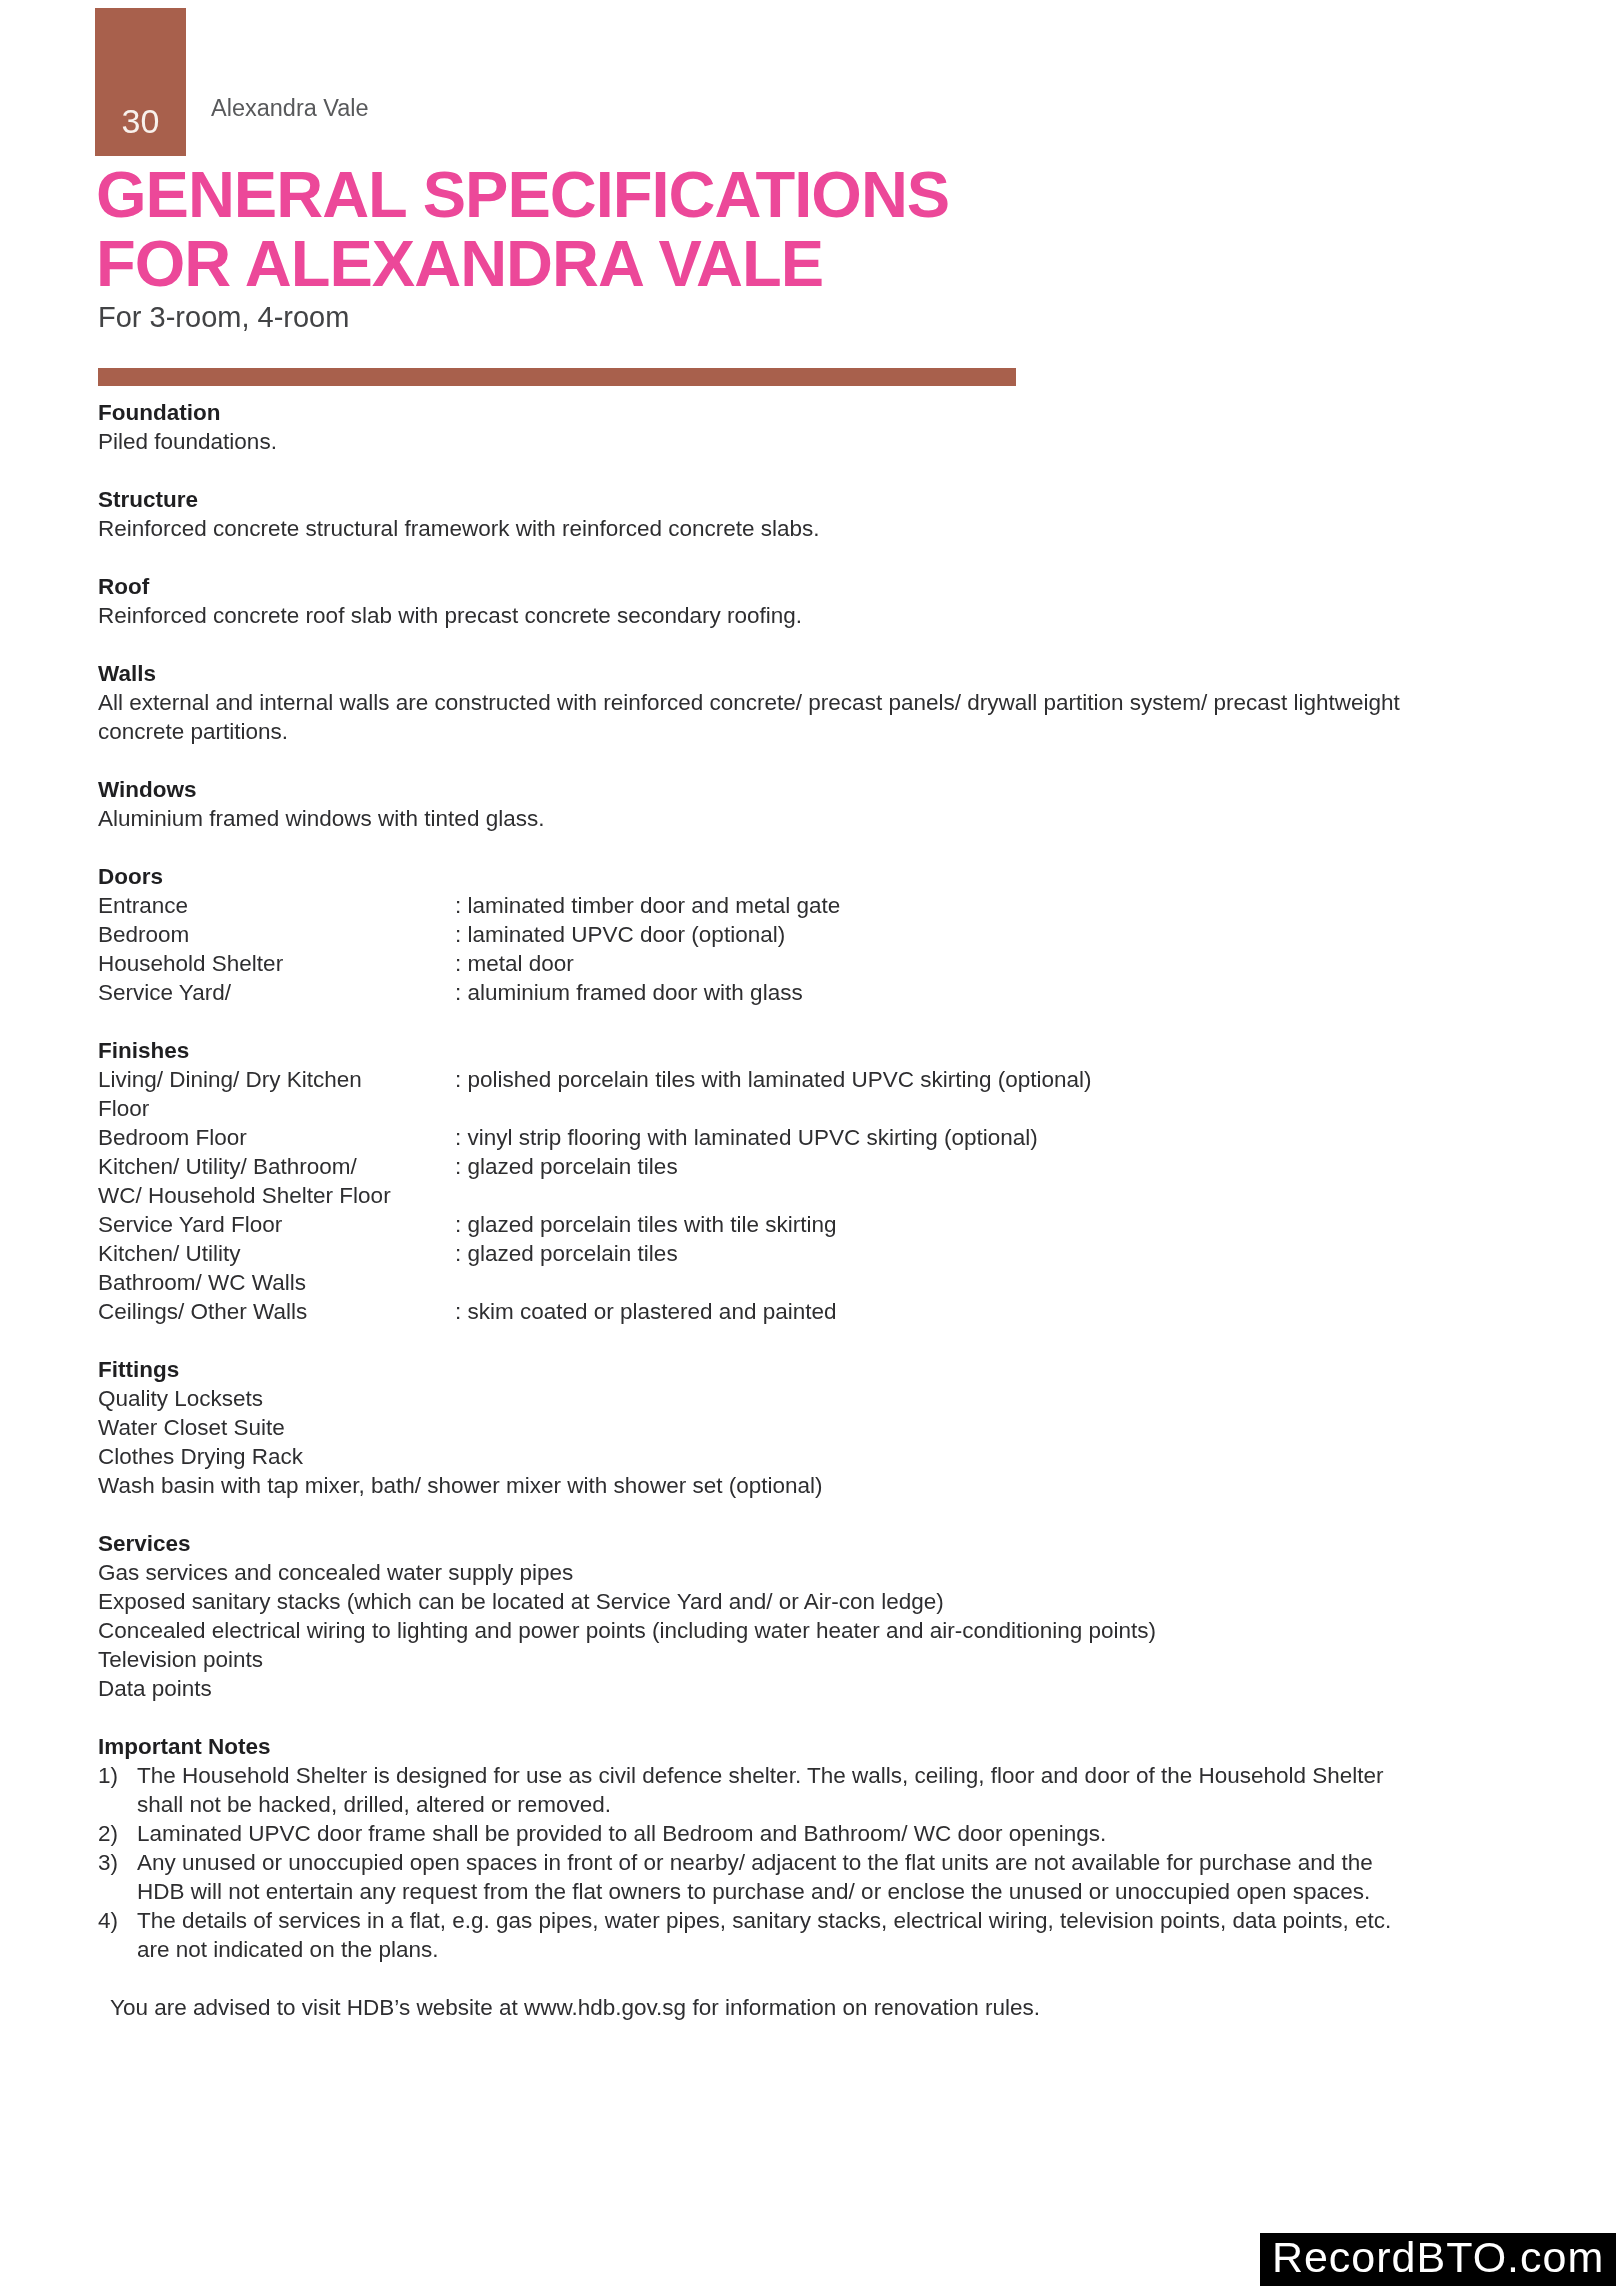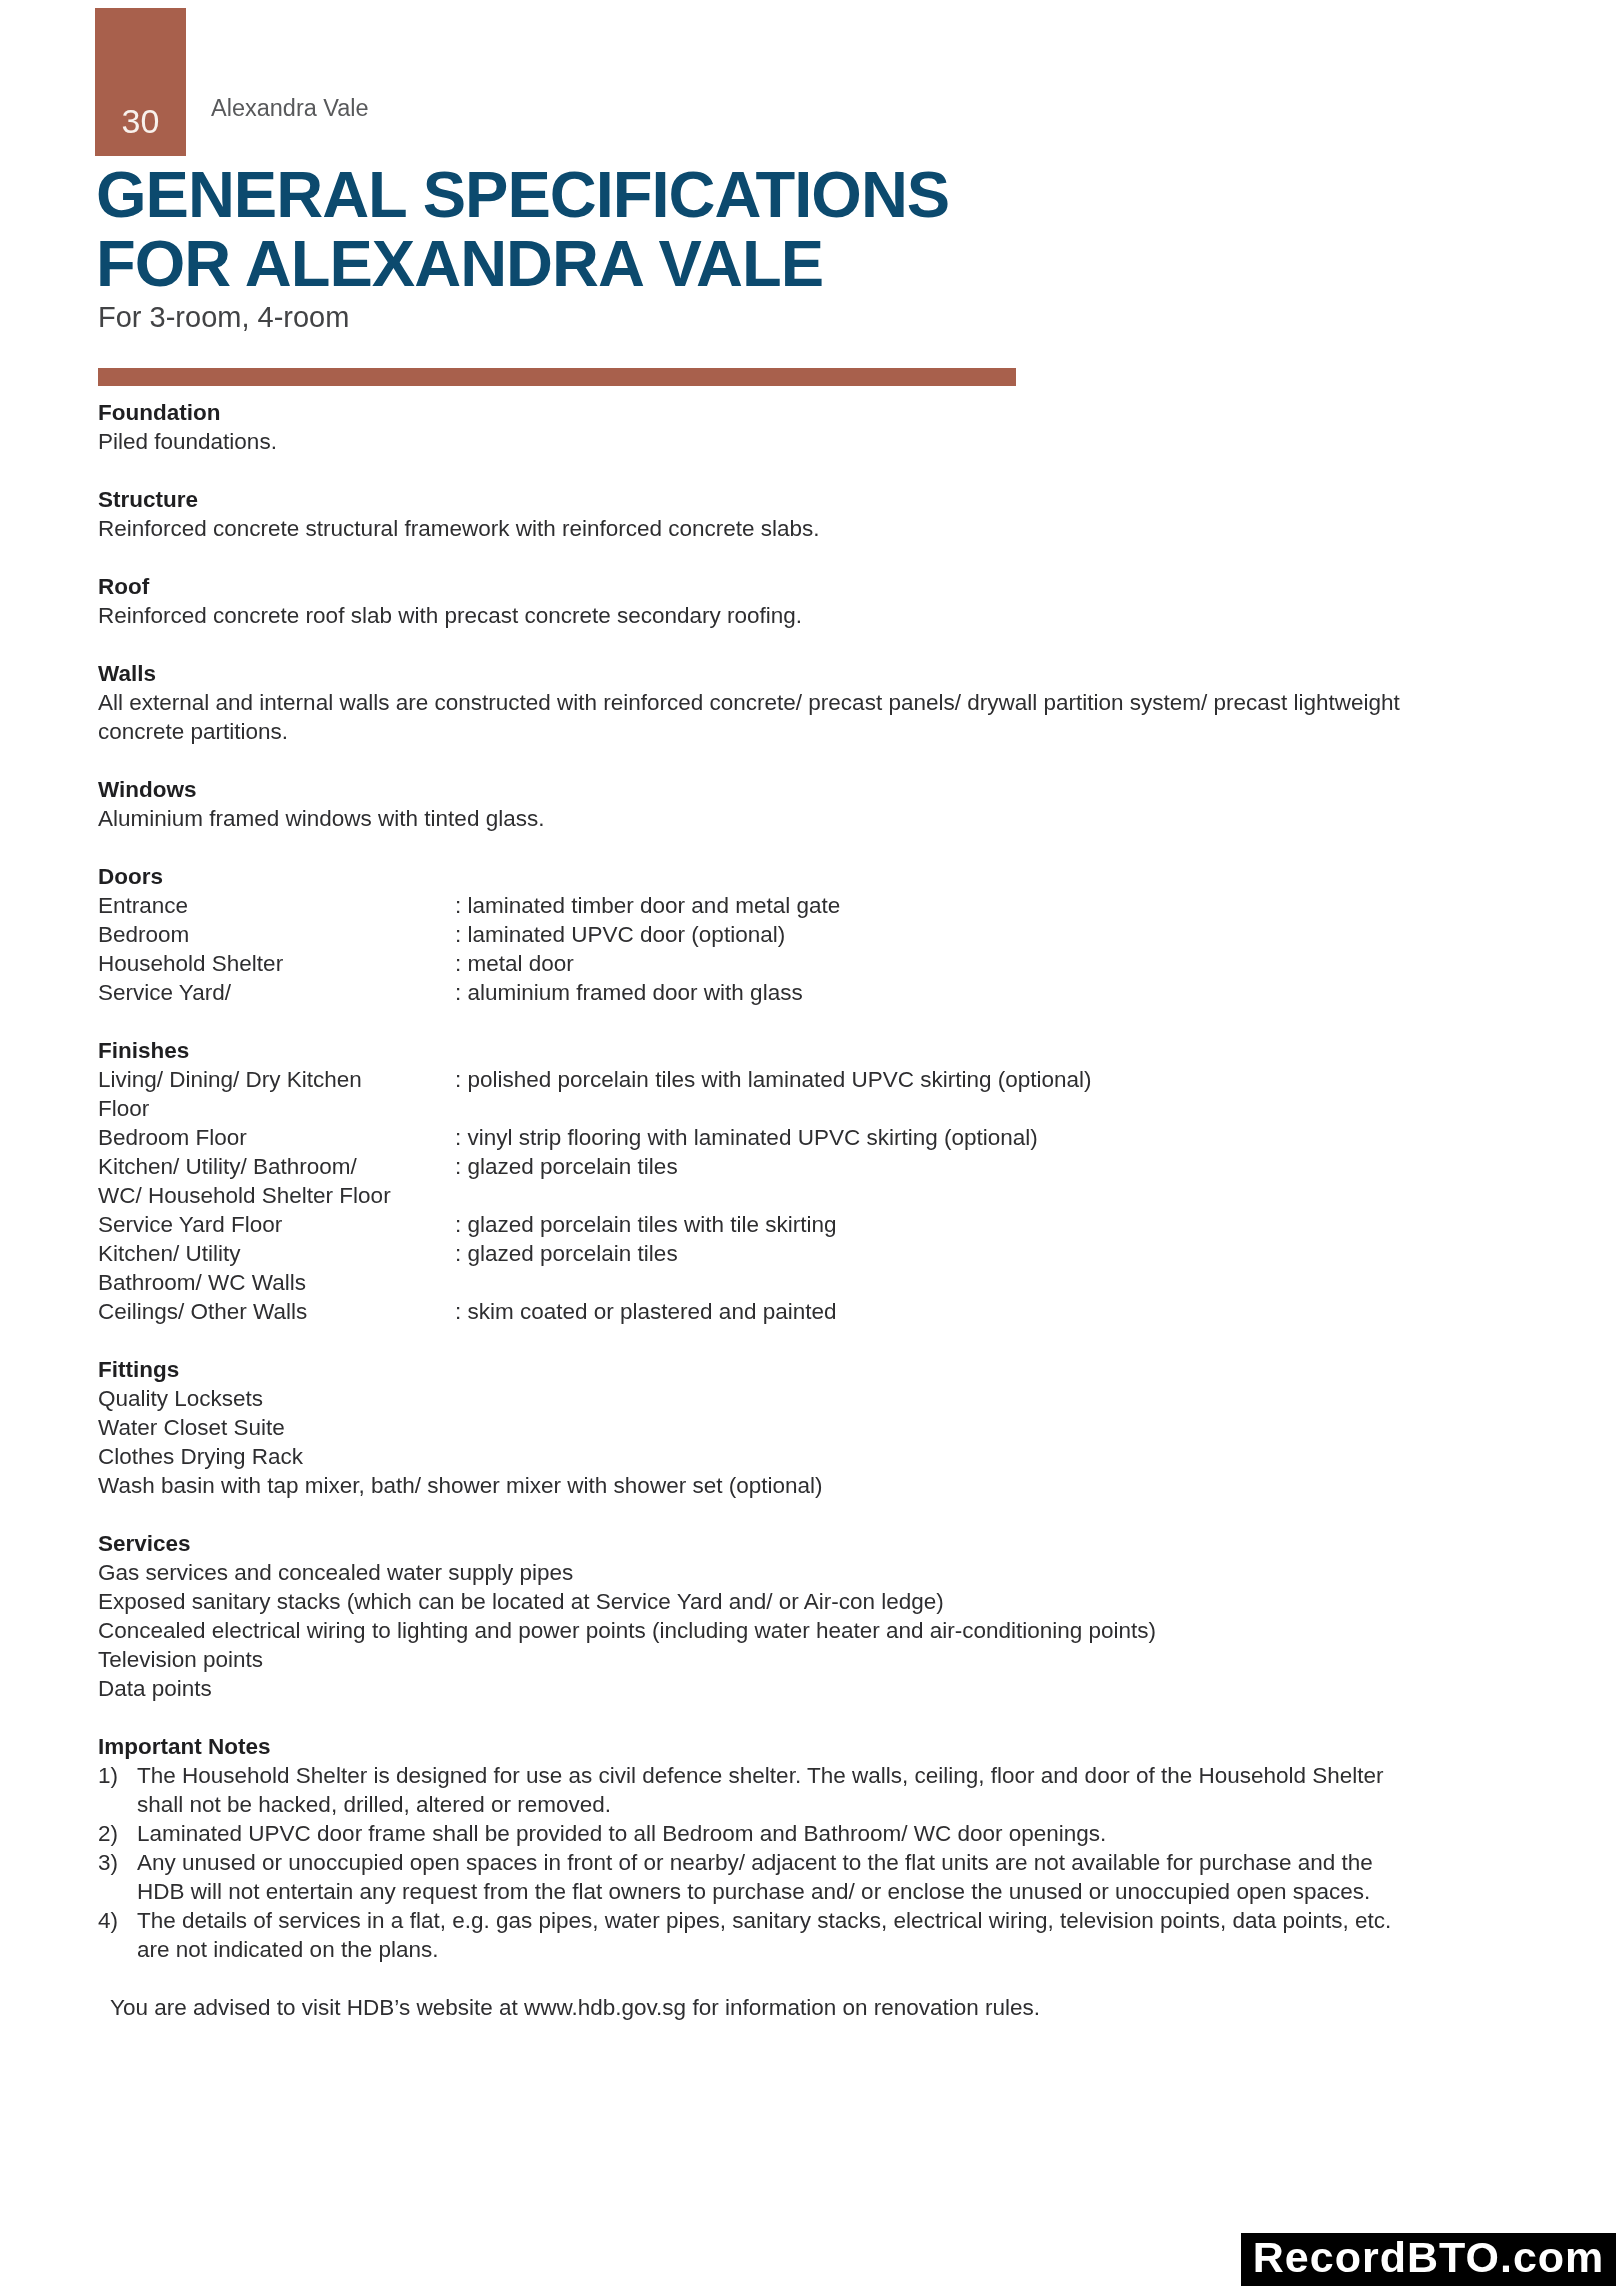--- a/index.html
+++ b/index.html
@@ -25,21 +25,21 @@
   }
   .header-label {
     position: absolute; left: 211px; top: 94px;
     font-size: 23.5px; line-height: 29px; color: #58595b;
   }
 
   
   .title-block {
     position: absolute; left: 96px; top: 160px;
     font-weight: bold; font-size: 65px; line-height: 69px;
-    color: #0c4a6e; letter-spacing: -1px;
+    color: #ec4899; letter-spacing: -1px;
   }
   .subtitle {
     position: absolute; left: 98px; top: 300px;
     font-size: 29px; line-height: 35px; color: #424345;
   }
   .accent-bar {
     position: absolute; left: 98px; top: 368px;
     width: 918px; height: 17.6px;
     background: #a8604c;
   }
@@ -61,21 +61,21 @@
   .spec-value { flex: 1; }
   .note-row { display: flex; }
   .note-num { flex: 0 0 39px; width: 39px; }
   .note-text { flex: 1; white-space: pre-line; }
   .footer-note { margin: 12px; }
 
   
   .watermark {
     position: absolute; right: 4.9px; bottom: 6.9px;
     background: #000000; color: #ffffff;
-    font-weight: bold; font-size: 43px; line-height: 1.0;
+    font-weight: normal; font-size: 43px; line-height: 1.0;
     padding: 2.9px 11.8px 6.9px 11.8px; letter-spacing: 1px;
   }
 </style>
 </head>
 <body>
 
 <div class="page-box">
   <span class="page-num">30</span>
 </div>
 

